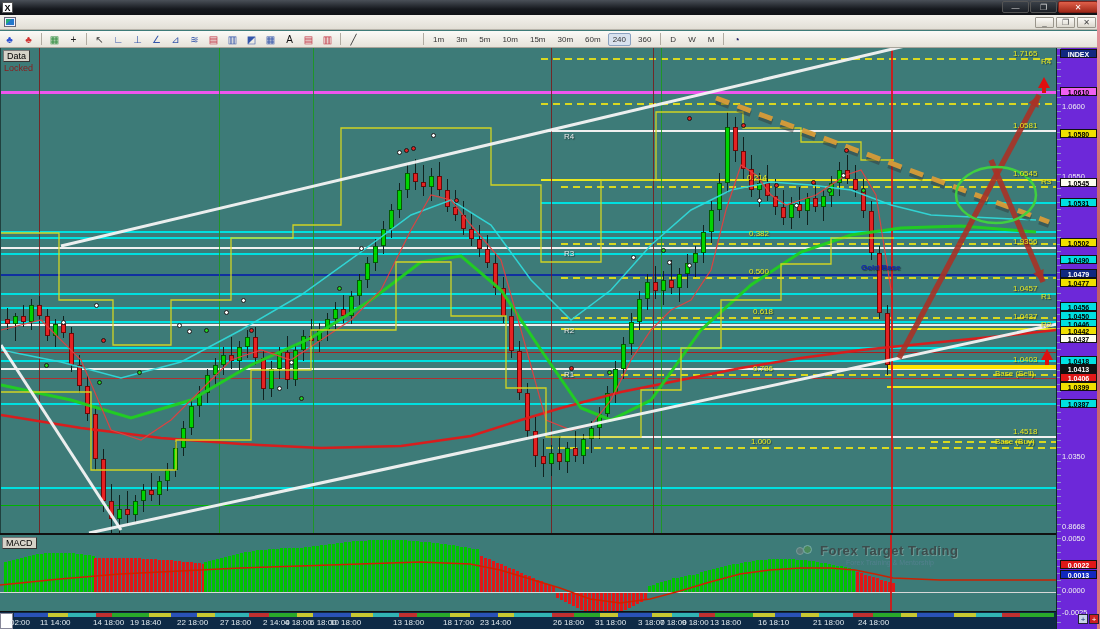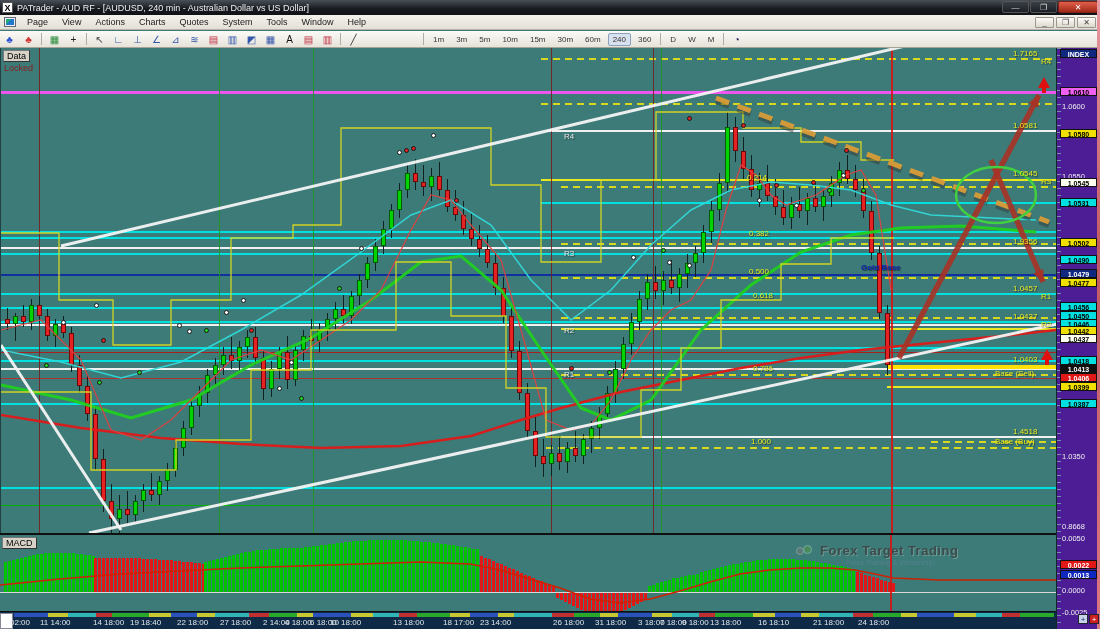--- a/index.html
+++ b/index.html
@@ -46,21 +46,21 @@
   .lab { position:absolute; font-size:8px; line-height:8px; white-space:nowrap; }
   .dot { position:absolute; width:5px; height:5px; border-radius:50%; }
   .cwick { position:absolute; width:1px; background:#10221f; }
   .cbody { position:absolute; width:5px; }
   #corner-data { position:absolute; left:2px; top:2px; background:#d6d2c8; border:1px solid #777;
     border-right-color:#333; border-bottom-color:#333; font-size:9px; padding:0 3px; color:#000; }
   #corner-locked { position:absolute; left:3px; top:15px; color:#8b1c1c; font-size:9px; }
 
   
   #pscale { position:absolute; left:1056px; top:48px; width:41px; height:581px;
-    background:#4c1d95; border-left:1px solid #102826; }
+    background:#6d28d9; border-left:1px solid #102826; }
   #pscale .ticks { position:absolute; left:0; top:0; width:4px; height:100%;
     background:repeating-linear-gradient(#9db 0 1px, transparent 1px 7px); opacity:.6; }
   .axlab { position:absolute; left:5px; font-size:7.5px; color:#f0f0f0; }
   .ptag { position:absolute; left:3px; width:37px; height:9px; font-size:7px; font-weight:bold;
     text-align:center; line-height:9px; border:1px solid #111; }
 
   #rightedge { position:absolute; left:1097px; top:0; width:3px; height:629px;
     background:linear-gradient(#e89aa2,#c05a62 40%,#d87880); }
 
   
@@ -85,41 +85,29 @@
 
   svg { position:absolute; left:0; top:0; }
 </style>
 </head>
 <body>
 
 <div id="app">
 
   <div id="titlebar">
     <div id="title-icon">X</div>
-    <span>PATrader - AUD RF - [AUDUSD, 240 min - Australian Dollar vs US Dollar]</span>
     <div id="win-controls">
       <div class="wbtn">—</div>
       <div class="wbtn">❐</div>
       <div class="wbtn close">✕</div>
     </div>
   </div>
 
   <div id="menubar">
     <div id="menu-icon"></div>
-    <div id="menu-items" style="display: flex;">
-        <div class="menu-item">Page</div>
-        <div class="menu-item">View</div>
-        <div class="menu-item">Actions</div>
-        <div class="menu-item">Charts</div>
-        <div class="menu-item">Quotes</div>
-        <div class="menu-item">System</div>
-        <div class="menu-item">Tools</div>
-        <div class="menu-item">Window</div>
-        <div class="menu-item">Help</div>
-      </div>
     <div id="child-controls">
       <div class="cbtn">_</div>
       <div class="cbtn">❐</div>
       <div class="cbtn">✕</div>
     </div>
   </div>
 
   <div id="toolbar">
       <div class="tool-icon" style="color: rgb(42, 79, 208);">♣</div>
       <div class="tool-icon" style="color: rgb(208, 48, 48);">♣</div>
@@ -484,21 +472,21 @@
       <div class="dot" style="left: 660px; top: 200px; background: rgb(32, 208, 32); border: 1px solid rgb(26, 26, 26);"></div>
       <div class="dot" style="left: 826px; top: 140px; background: rgb(32, 208, 32); border: 1px solid rgb(26, 26, 26);"></div>
       <div class="dot" style="left: 860px; top: 140px; background: rgb(32, 208, 32); border: 1px solid rgb(26, 26, 26);"></div>
       <div class="lab" style="left: 563px; top: 85px; color: rgb(232, 232, 232); text-shadow: rgba(0, 0, 0, 0.5) 1px 1px 1px;">R4</div>
       <div class="lab" style="left: 563px; top: 202px; color: rgb(232, 232, 232); text-shadow: rgba(0, 0, 0, 0.5) 1px 1px 1px;">R3</div>
       <div class="lab" style="left: 563px; top: 279px; color: rgb(232, 232, 232); text-shadow: rgba(0, 0, 0, 0.5) 1px 1px 1px;">R2</div>
       <div class="lab" style="left: 563px; top: 323px; color: rgb(232, 232, 232); text-shadow: rgba(0, 0, 0, 0.5) 1px 1px 1px;">R1</div>
       <div class="lab" style="left: 746px; top: 126px; color: rgb(232, 232, 32); text-shadow: rgba(0, 0, 0, 0.5) 1px 1px 1px;">0.214</div>
       <div class="lab" style="left: 748px; top: 182px; color: rgb(232, 232, 32); text-shadow: rgba(0, 0, 0, 0.5) 1px 1px 1px;">0.382</div>
       <div class="lab" style="left: 748px; top: 220px; color: rgb(232, 232, 32); text-shadow: rgba(0, 0, 0, 0.5) 1px 1px 1px;">0.500</div>
-      <div class="lab" style="left: 752px; top: 244px; color: rgb(232, 232, 32); text-shadow: rgba(0, 0, 0, 0.5) 1px 1px 1px; text-align: right;">0.618</div>
+      <div class="lab" style="left: 752px; top: 260px; color: rgb(232, 232, 32); text-shadow: rgba(0, 0, 0, 0.5) 1px 1px 1px; text-align: right;">0.618</div>
       <div class="lab" style="left: 752px; top: 317px; color: rgb(232, 232, 32); text-shadow: rgba(0, 0, 0, 0.5) 1px 1px 1px;">0.786</div>
       <div class="lab" style="left: 750px; top: 390px; color: rgb(232, 232, 32); text-shadow: rgba(0, 0, 0, 0.5) 1px 1px 1px;">1.000</div>
       <div class="lab" style="left: 860px; top: 216px; color: rgb(16, 36, 176); font-weight: bold; text-shadow: rgba(0, 0, 0, 0.5) 1px 1px 1px;">Gold Base</div>
       <div class="lab" style="left: 1012px; top: 2px; color: rgb(232, 232, 32); text-shadow: rgba(0, 0, 0, 0.5) 1px 1px 1px;">1.7165</div>
       <div class="lab" style="left: 1040px; top: 10px; color: rgb(232, 232, 32); text-shadow: rgba(0, 0, 0, 0.5) 1px 1px 1px;">R4</div>
       <div class="lab" style="left: 1012px; top: 74px; color: rgb(232, 232, 32); text-shadow: rgba(0, 0, 0, 0.5) 1px 1px 1px;">1.0581</div>
       <div class="lab" style="left: 1012px; top: 122px; color: rgb(232, 232, 32); text-shadow: rgba(0, 0, 0, 0.5) 1px 1px 1px;">1.0545</div>
       <div class="lab" style="left: 1040px; top: 130px; color: rgb(232, 232, 32); text-shadow: rgba(0, 0, 0, 0.5) 1px 1px 1px;">R3</div>
       <div class="lab" style="left: 1012px; top: 190px; color: rgb(232, 232, 32); text-shadow: rgba(0, 0, 0, 0.5) 1px 1px 1px;">1.9356</div>
       <div class="lab" style="left: 1012px; top: 237px; color: rgb(232, 232, 32); text-shadow: rgba(0, 0, 0, 0.5) 1px 1px 1px;">1.0457</div>

